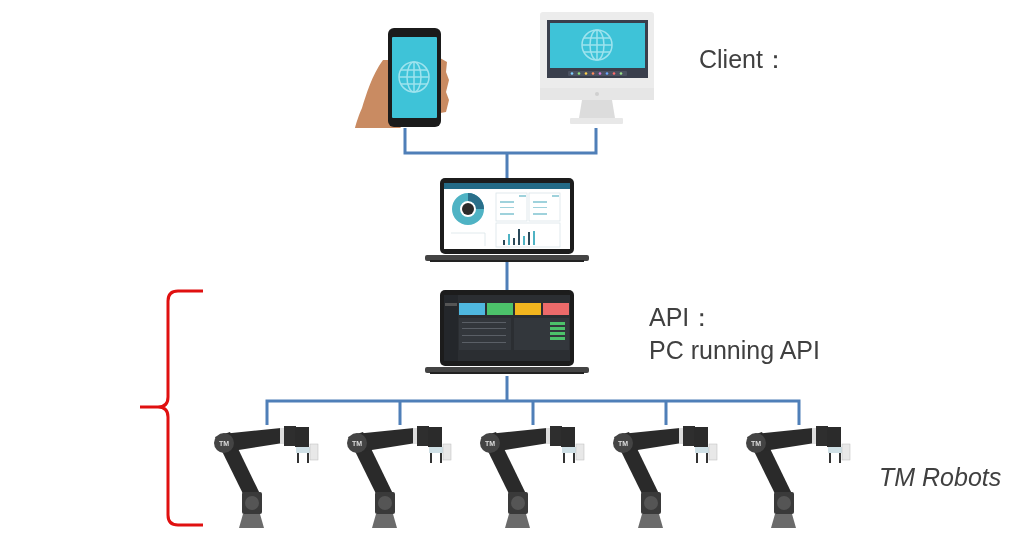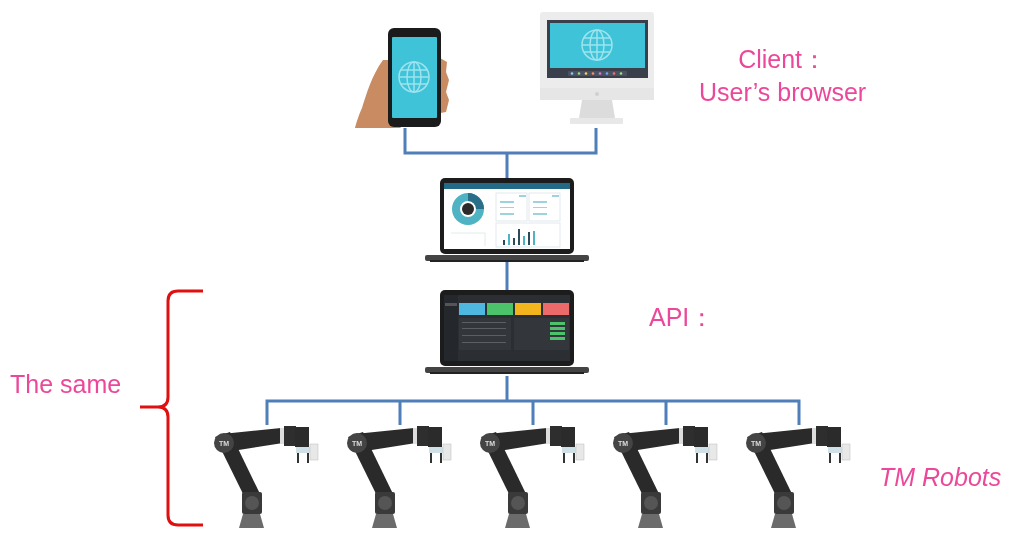--- a/index.html
+++ b/index.html
@@ -1,19 +1,19 @@
 <!DOCTYPE html>
 <html><head>
 <meta charset="utf-8">
 <style>
   html, body { margin: 0; padding: 0; background: #ffffff; }
   body { width: 1024px; height: 540px; position: relative; overflow: hidden;
          font-family: "Liberation Sans", sans-serif; color: #111; }
   #canvas { position: absolute; left: 0; top: 0; width: 1024px; height: 540px; }
-  .label { position: absolute; font-size: 25px; line-height: 33px; color: #ec4899; white-space: nowrap; text-align: center; }
+  .label { position: absolute; font-size: 25px; line-height: 33px; color: #404040; white-space: nowrap; }
   .label .line { display: block; }
 </style>
 </head>
 <body>
 
 <svg id="canvas" viewBox="0 0 1024 540" xmlns="http://www.w3.org/2000/svg">
 
   <g fill="none" stroke-width="3" class="conn" stroke="#4f7fb8">
     <path d="M405 128 V153 H596 V128 M507 153 V178" stroke="#4f7fb8"></path>
     <path d="M507 262 V292" stroke="#4f7fb8"></path>
@@ -204,25 +204,24 @@
         <path d="M298 453 V463 M308 453 V463" stroke="#333" stroke-width="2" fill="none"></path>
         <rect x="310" y="444" width="8" height="16" fill="#e8e8e8" stroke="#bbb" stroke-width="0.5"></rect>
       </g>
     </g>
 
   <path id="brace" fill="none" stroke-width="3" d="M203 291 H178 Q168 291 168 301 V397 Q168 407 158 407 H140 M158 407 Q168 407 168 417 V515 Q168 525 178 525 H203" stroke="#e01010"></path>
 </svg>
 
 <div class="label" style="left:699px; top:43px;">
   <span class="line">Client：</span>
-  <span class="line">User’s browser</span>
 </div>
 <div class="label" style="left:625px; top:188px;">
 </div>
 <div class="label" style="left:625px; top:301px;margin-left:24px;">
   <span class="line">API：</span>
+  <span class="line">PC running API</span>
 </div>
 <div class="label" style="left:879px; top:461px;font-style:italic;">
   <span class="line">TM Robots</span>
 </div>
 <div class="label" style="left:10px; top:368px;">
-  <span class="line">The same</span>
 </div>
 
 </body></html>

